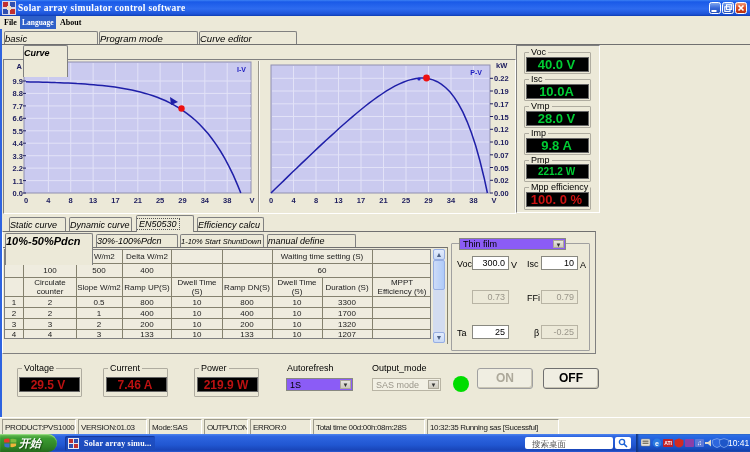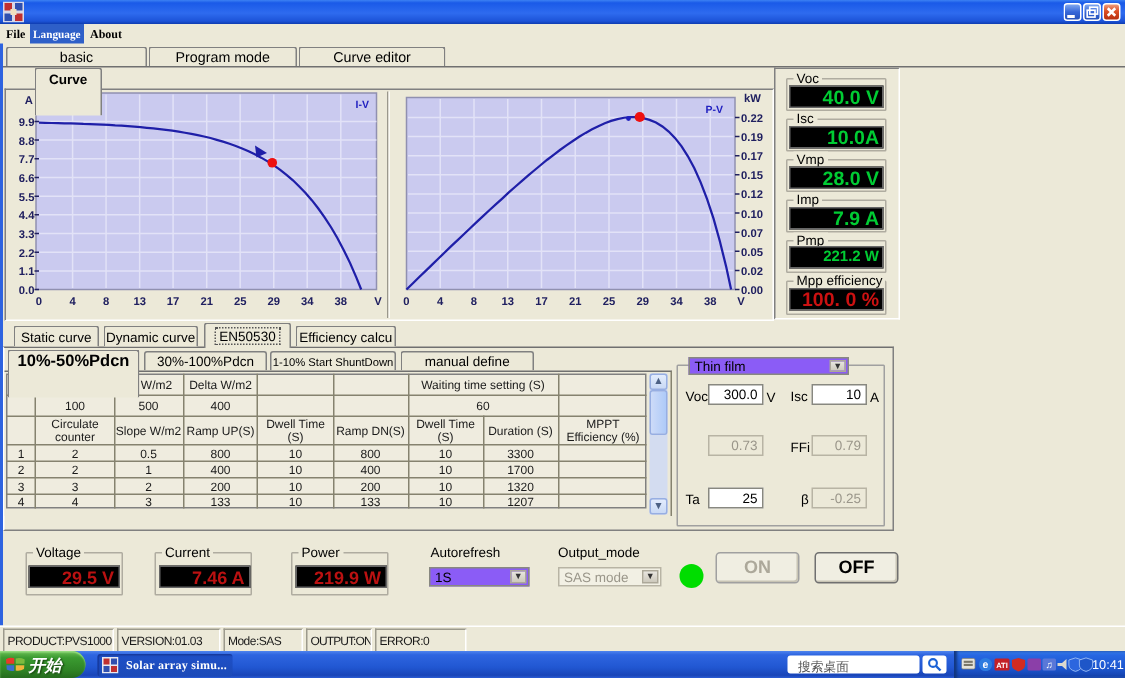--- a/index.html
+++ b/index.html
@@ -9,27 +9,27 @@
   
   #titlebar { left:0; top:0; width:750px; height:16px;
     background:linear-gradient(180deg,#3C81F3 0%,#1A5AE8 12%,#2E6BEF 55%,#1C53D8 88%,#0E3CB0 100%); }
   #titlebar .ttxt { position:absolute; left:18px; top:1.5px; color:#fff; font-weight:bold;
     font-size:9.5px; font-family:"Liberation Serif",serif; letter-spacing:0.3px; padding-top:1px; }
   
   #menubar { left:0; top:16px; width:750px; height:13px; background:#ECE9D8;
     font-family:"Liberation Serif",serif; font-weight:bold; font-size:8px; color:#000; }
   
   .tab { position:absolute; border:1px solid #808080; border-bottom:none;
-    border-radius:2px 2px 0 0; background:#ECE9D8; text-align:center; font-size:9.5px;
-    color:#000; white-space:nowrap; overflow:hidden; }
+    border-radius:2px 2px 0 0; background:#ECE9D8; text-align:left; font-size:9.5px;
+    color:#000; white-space:nowrap; overflow:hidden;font-style:italic; }
   
   .grp { position:absolute; border:1px solid #AFACA0; border-radius:1px; }
   .grplabel { position:absolute; top:-6px; left:4px; background:#ECE9D8; font-size:9px;
     line-height:10px; padding:0 2px; color:#000; white-space:nowrap; }
-  .blackbox { position:absolute; background:#000; border:1px solid #666; text-align:right;
+  .blackbox { position:absolute; background:#000; border:1px solid #666; text-align:center;
     font-weight:bold; }
   .tbx { position:absolute; border:1px solid #888880; background:#fff; font-size:9px;
     text-align:right; padding-right:3px; color:#000; }
   .tbxd { background:#ECE9D8; color:#9a968a; border:1px solid #B8B4A4; }
   .lbl { position:absolute; font-size:9px; color:#000; white-space:nowrap; }
   .combo { position:absolute; background:#8b5cf6; border:1px solid #888880; font-size:9px;
     color:#000; }
   .cbtn { position:absolute; right:1px; top:1px; bottom:1px; width:11px;
     background:linear-gradient(180deg,#E8E6E0,#CDC9BC); border:1px solid #ACA899;
     font-size:6px; text-align:center; color:#333; line-height:9px; }
@@ -40,20 +40,21 @@
 
 <div id="titlebar" class="abs">
   <svg class="abs" style="left:2px;top:1px" width="14" height="14" viewBox="0 0 14 14">
     <rect x="0" y="0" width="14" height="14" fill="#d8d8e8"></rect>
     <rect x="1" y="1" width="5" height="5" fill="#c03030"></rect>
       <rect x="8" y="1" width="5" height="5" fill="#3050b0"></rect>
     <rect x="1" y="8" width="5" height="5" fill="#3050b0"></rect>
       <rect x="8" y="8" width="5" height="5" fill="#c03030"></rect>
     <rect x="5" y="5" width="4" height="4" fill="#f0e0c0"></rect>
   </svg>
+  <div class="ttxt">Solar array simulator control software</div>
   <svg class="abs" style="left:709px;top:2px" width="39" height="12" viewBox="0 0 39 12">
     <defs>
       <linearGradient id="bg1" x1="0" y1="0" x2="0" y2="1">
         <stop offset="0" stop-color="#88AEF2"></stop>
           <stop offset="0.5" stop-color="#3667D8"></stop>
           <stop offset="1" stop-color="#2450B8"></stop>
       </linearGradient>
       <linearGradient id="rg1" x1="0" y1="0" x2="0" y2="1">
         <stop offset="0" stop-color="#F2A584"></stop>
           <stop offset="0.45" stop-color="#DD4F26"></stop>
@@ -240,21 +241,21 @@
     <div class="grplabel">Isc</div>
   </div>
 <div class="blackbox" style="left:526px;top:84px;width:63px;height:15px;font-size:13px;color:#00CC33;line-height:14px;padding-right:2px;">10.0A</div>
 <div class="grp" style="left:524px;top:106px;width:67px;height:22px;">
     <div class="grplabel">Vmp</div>
   </div>
 <div class="blackbox" style="left:526px;top:111px;width:63px;height:15px;font-size:13px;color:#00CC33;line-height:14px;padding-right:2px;">28.0 V</div>
 <div class="grp" style="left:524px;top:133px;width:67px;height:22px;">
     <div class="grplabel">Imp</div>
   </div>
-<div class="blackbox" style="left:526px;top:138px;width:63px;height:15px;font-size:13px;color:#00CC33;line-height:14px;padding-right:2px;">7.9 A</div>
+<div class="blackbox" style="left:526px;top:138px;width:63px;height:15px;font-size:13px;color:#00CC33;line-height:14px;padding-right:2px;">9.8 A</div>
 <div class="grp" style="left:524px;top:160px;width:67px;height:22px;">
     <div class="grplabel">Pmp</div>
   </div>
 <div class="blackbox" style="left:526px;top:164px;width:63px;height:15px;font-size:10px;color:#00CC33;line-height:14px;padding-right:2px;">221.2 W</div>
 <div class="grp" style="left:524px;top:187px;width:67px;height:23px;">
     <div class="grplabel">Mpp efficiency</div>
   </div>
 <div class="blackbox" style="left:526px;top:192px;width:63px;height:15px;font-size:13px;color:#CC1111;line-height:14px;padding-right:2px;">100. 0 %</div>
 
 <div class="abs" style="left:2px;top:231px;width:594px;height:123px;background:#ECE9D8;
@@ -392,20 +393,22 @@
   border-radius:3px;box-shadow:inset -1px -1px 0 #c8c4b4;text-align:center;font-size:12px;font-weight:bold;color:#ACA89A;line-height:19px;">ON</div>
 <div class="abs" style="left:543px;top:368px;width:56px;height:21px;background:#F0EEE2;border:1px solid #707070;
   border-radius:3px;box-shadow:inset -1px -1px 0 #c8c4b4;text-align:center;font-size:12px;font-weight:bold;color:#000;line-height:19px;">OFF</div>
 
 <div id="statusbar" class="abs" style="left:0;top:417px;width:750px;height:17px;background:#ECE9D8;border-top:1px solid #fff;">
   <div class="seg" style="left:2px;width:74px;">PRODUCT:PVS1000</div>
   <div class="seg" style="left:78px;width:69px;">VERSION:01.03</div>
   <div class="seg" style="left:149px;width:53px;">Mode:SAS</div>
   <div class="seg" style="left:204px;width:44px;letter-spacing:-0.6px;">OUTPUT:ON</div>
   <div class="seg" style="left:250px;width:61px;">ERROR:0</div>
+  <div class="seg" style="left:313px;width:112px;">Total time 00d:00h:08m:28S</div>
+  <div class="seg" style="left:427px;width:132px;">10:32:35 Running sas [Sucessful]</div>
 </div>
 
 <div id="taskbar" class="abs" style="left:0;top:434px;width:750px;height:18px;
   background:linear-gradient(180deg,#4E84EE 0%,#2E65E0 14%,#2157D2 60%,#1945B8 90%,#2C5CD4 100%);">
 
   <div class="abs" style="left:0;top:0;width:57px;height:18px;border-radius:0 9px 9px 0;
     background:linear-gradient(180deg,#6CBF56 0%,#3B9B31 25%,#2F8425 70%,#256B1D 100%);
     box-shadow:inset 0 1px 1px #9ADF84;">
     <svg class="abs" style="left:4px;top:3px;" width="13" height="12" viewBox="0 0 13 12">
       <path d="M0,2.5 Q2.5,1 5.5,1.8 L5.5,5.5 L0.2,5.5 Z" fill="#E8392B"></path>

